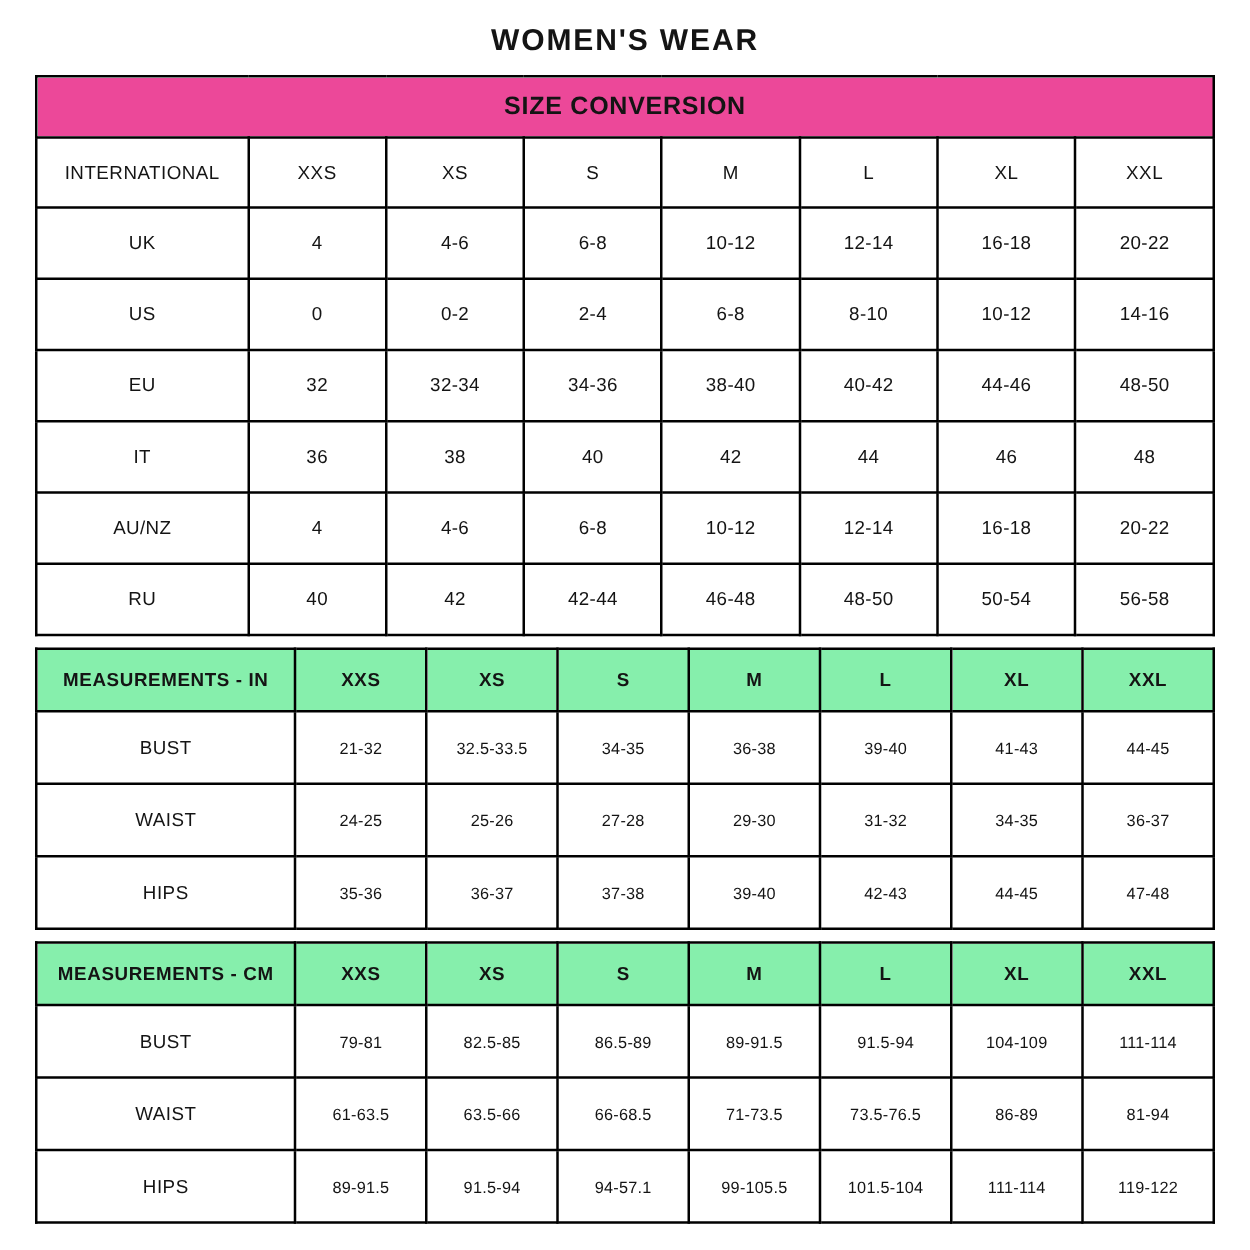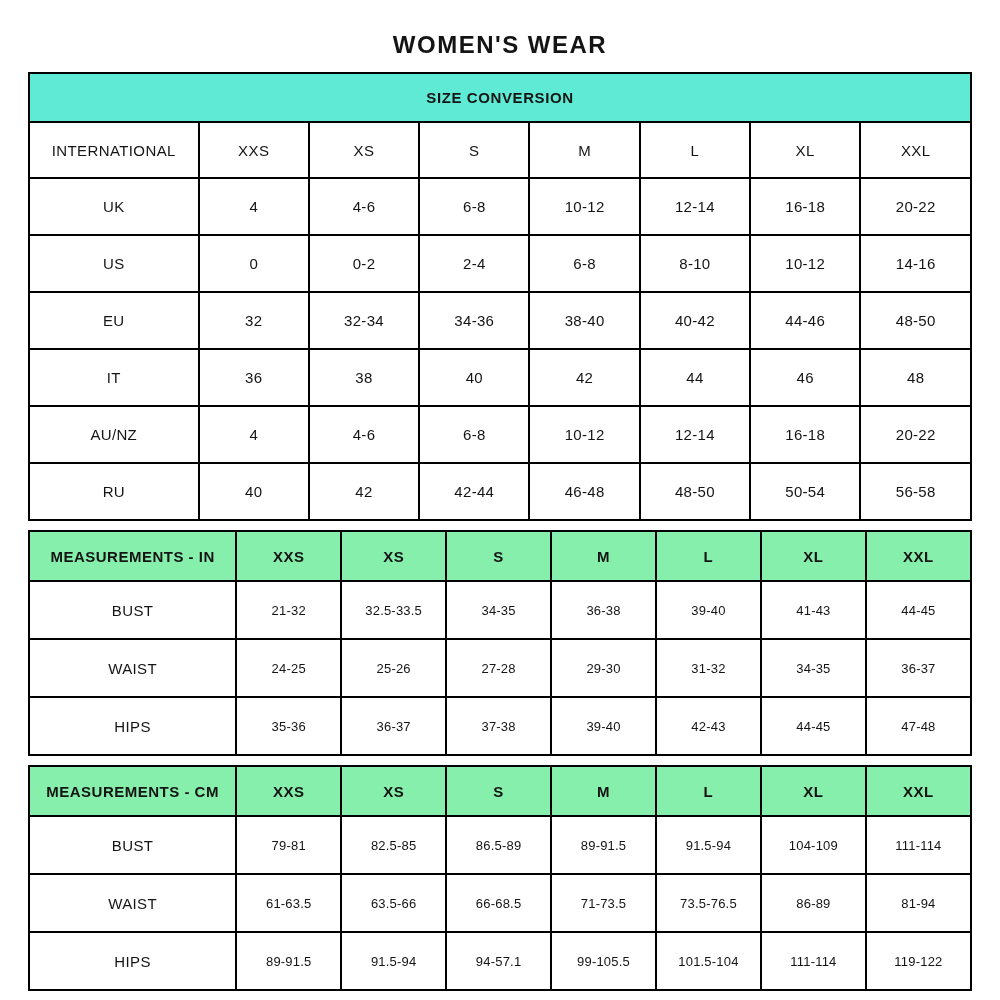--- a/index.html
+++ b/index.html
@@ -7,21 +7,21 @@
     margin: 0;
     padding: 0;
     background: #ffffff;
     width: 1000px;
     font-family: "Liberation Sans", sans-serif;
     color: #141414;
   }
   .page {
     width: 1000px;
     height: 1000px;
-    padding: 16px 28px;
+    padding: 4px 28px;
   }
   .title {
     text-align: center;
     font-size: 24px;
     font-weight: 700;
     letter-spacing: 1.5px;
     margin: 0;
     padding: 15px 0 13px 0;
   }
   table {
@@ -35,23 +35,23 @@
     text-align: center;
     vertical-align: middle;
     padding: 0 2px;
     overflow: hidden;
   }
   .gap { height: 9px; }
 
   
   .t1 .span-header td {
     height: 49px;
-    background: #5eead4;
+    background: #ec4899;
     font-weight: 700;
-    font-size: 15px;
+    font-size: 20px;
     letter-spacing: 0.6px;
   }
   .t1 .cols-row td { height: 56px; font-size: 15px; letter-spacing: 0.4px; }
   .t1 .data-row td { height: 57px; font-size: 15px; letter-spacing: 0.3px; text-align: center; }
 
   
   .t2 .hdr-row td {
     height: 50px;
     background: #86efac;
     font-weight: 700;

